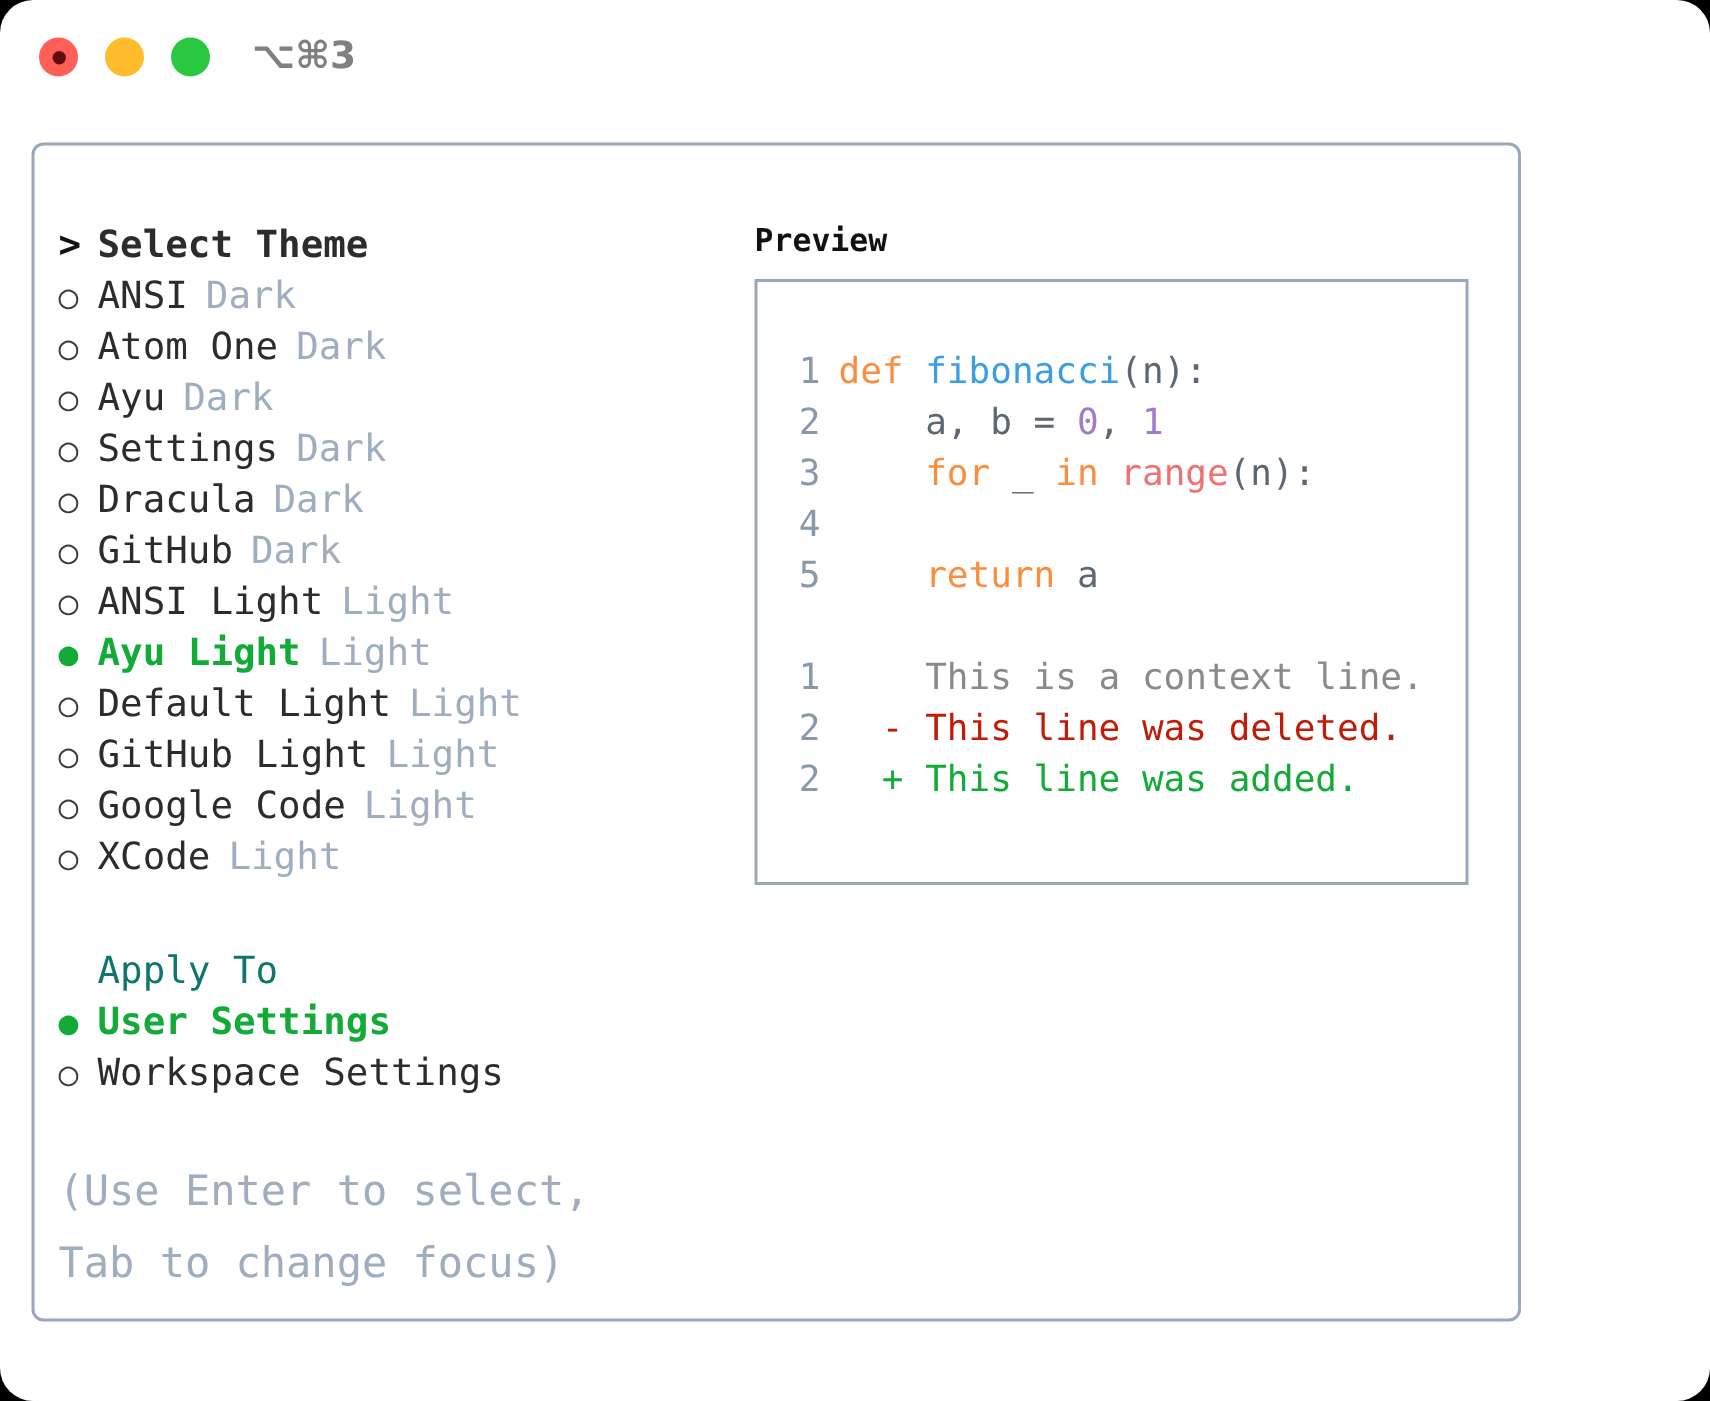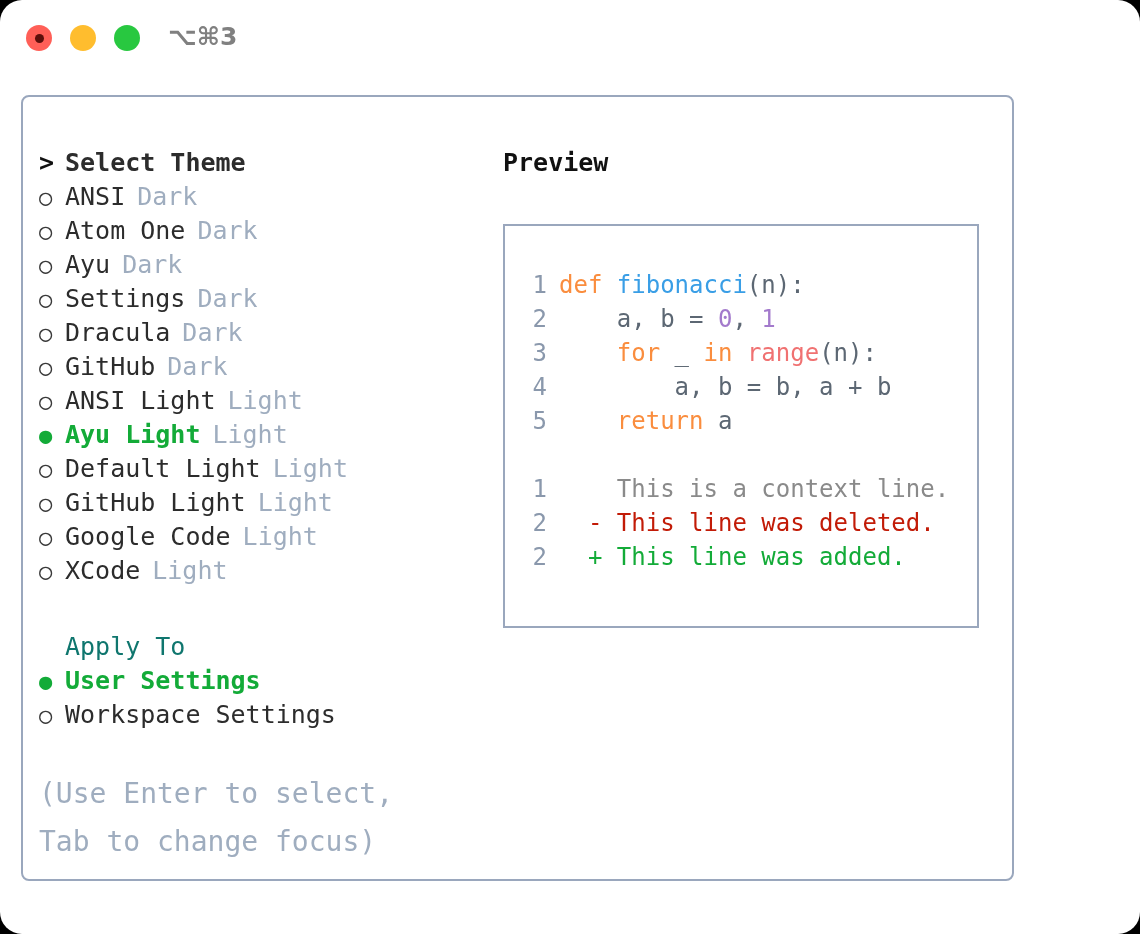--- a/index.html
+++ b/index.html
@@ -151,24 +151,24 @@
   }
 
   
   .right-col {
     position: absolute;
     left: 480px;
     top: 51px;
     width: 490px;
   }
   .preview-title {
-    font-size: 25px;
+    font-size: 21px;
     font-weight: bold;
     color: #111111;
-    margin-bottom: 47px;
+    margin-bottom: 14px;
   }
   .preview-box {
     box-sizing: border-box;
     width: 476px;
     height: 404px;
     border: 2px solid #9aa7bd;
     background: #ffffff;
     padding: 42px 0 0 14px;
   }
 
@@ -255,21 +255,21 @@
       </div>
 
       <div class="right-col">
         <div class="preview-title">Preview</div>
 
         <div class="preview-box">
           <div id="code-sample">
               <div class="code-line"><span class="ln">1</span><span><span class="tok-kw">def </span><span class="tok-fn">fibonacci</span><span class="tok-plain">(n):</span></span></div>
               <div class="code-line"><span class="ln">2</span><span><span class="tok-plain">    a, b = </span><span class="tok-num">0</span><span class="tok-plain">, </span><span class="tok-num">1</span></span></div>
               <div class="code-line"><span class="ln">3</span><span><span class="tok-plain">    </span><span class="tok-kw">for</span><span class="tok-plain"> _ </span><span class="tok-kw">in</span><span class="tok-plain"> </span><span class="tok-builtin">range</span><span class="tok-plain">(n):</span></span></div>
-              <div class="code-line"><span class="ln">4</span><span><span class="tok-plain">        a, b = b, a + b</span></span></div>
+              <div class="code-line"><span class="ln">4</span></div>
               <div class="code-line"><span class="ln">5</span><span><span class="tok-plain">    </span><span class="tok-kw">return</span><span class="tok-plain"> a</span></span></div>
             </div>
           <div class="blank-line"></div>
           <div id="diff-sample">
               <div class="code-line"><span class="ln">1</span><span class="diff-ctx">    This is a context line.</span></div>
               <div class="code-line"><span class="ln">2</span><span class="diff-del">  - This line was deleted.</span></div>
               <div class="code-line"><span class="ln">2</span><span class="diff-add">  + This line was added.</span></div>
             </div>
         </div>
       </div>

